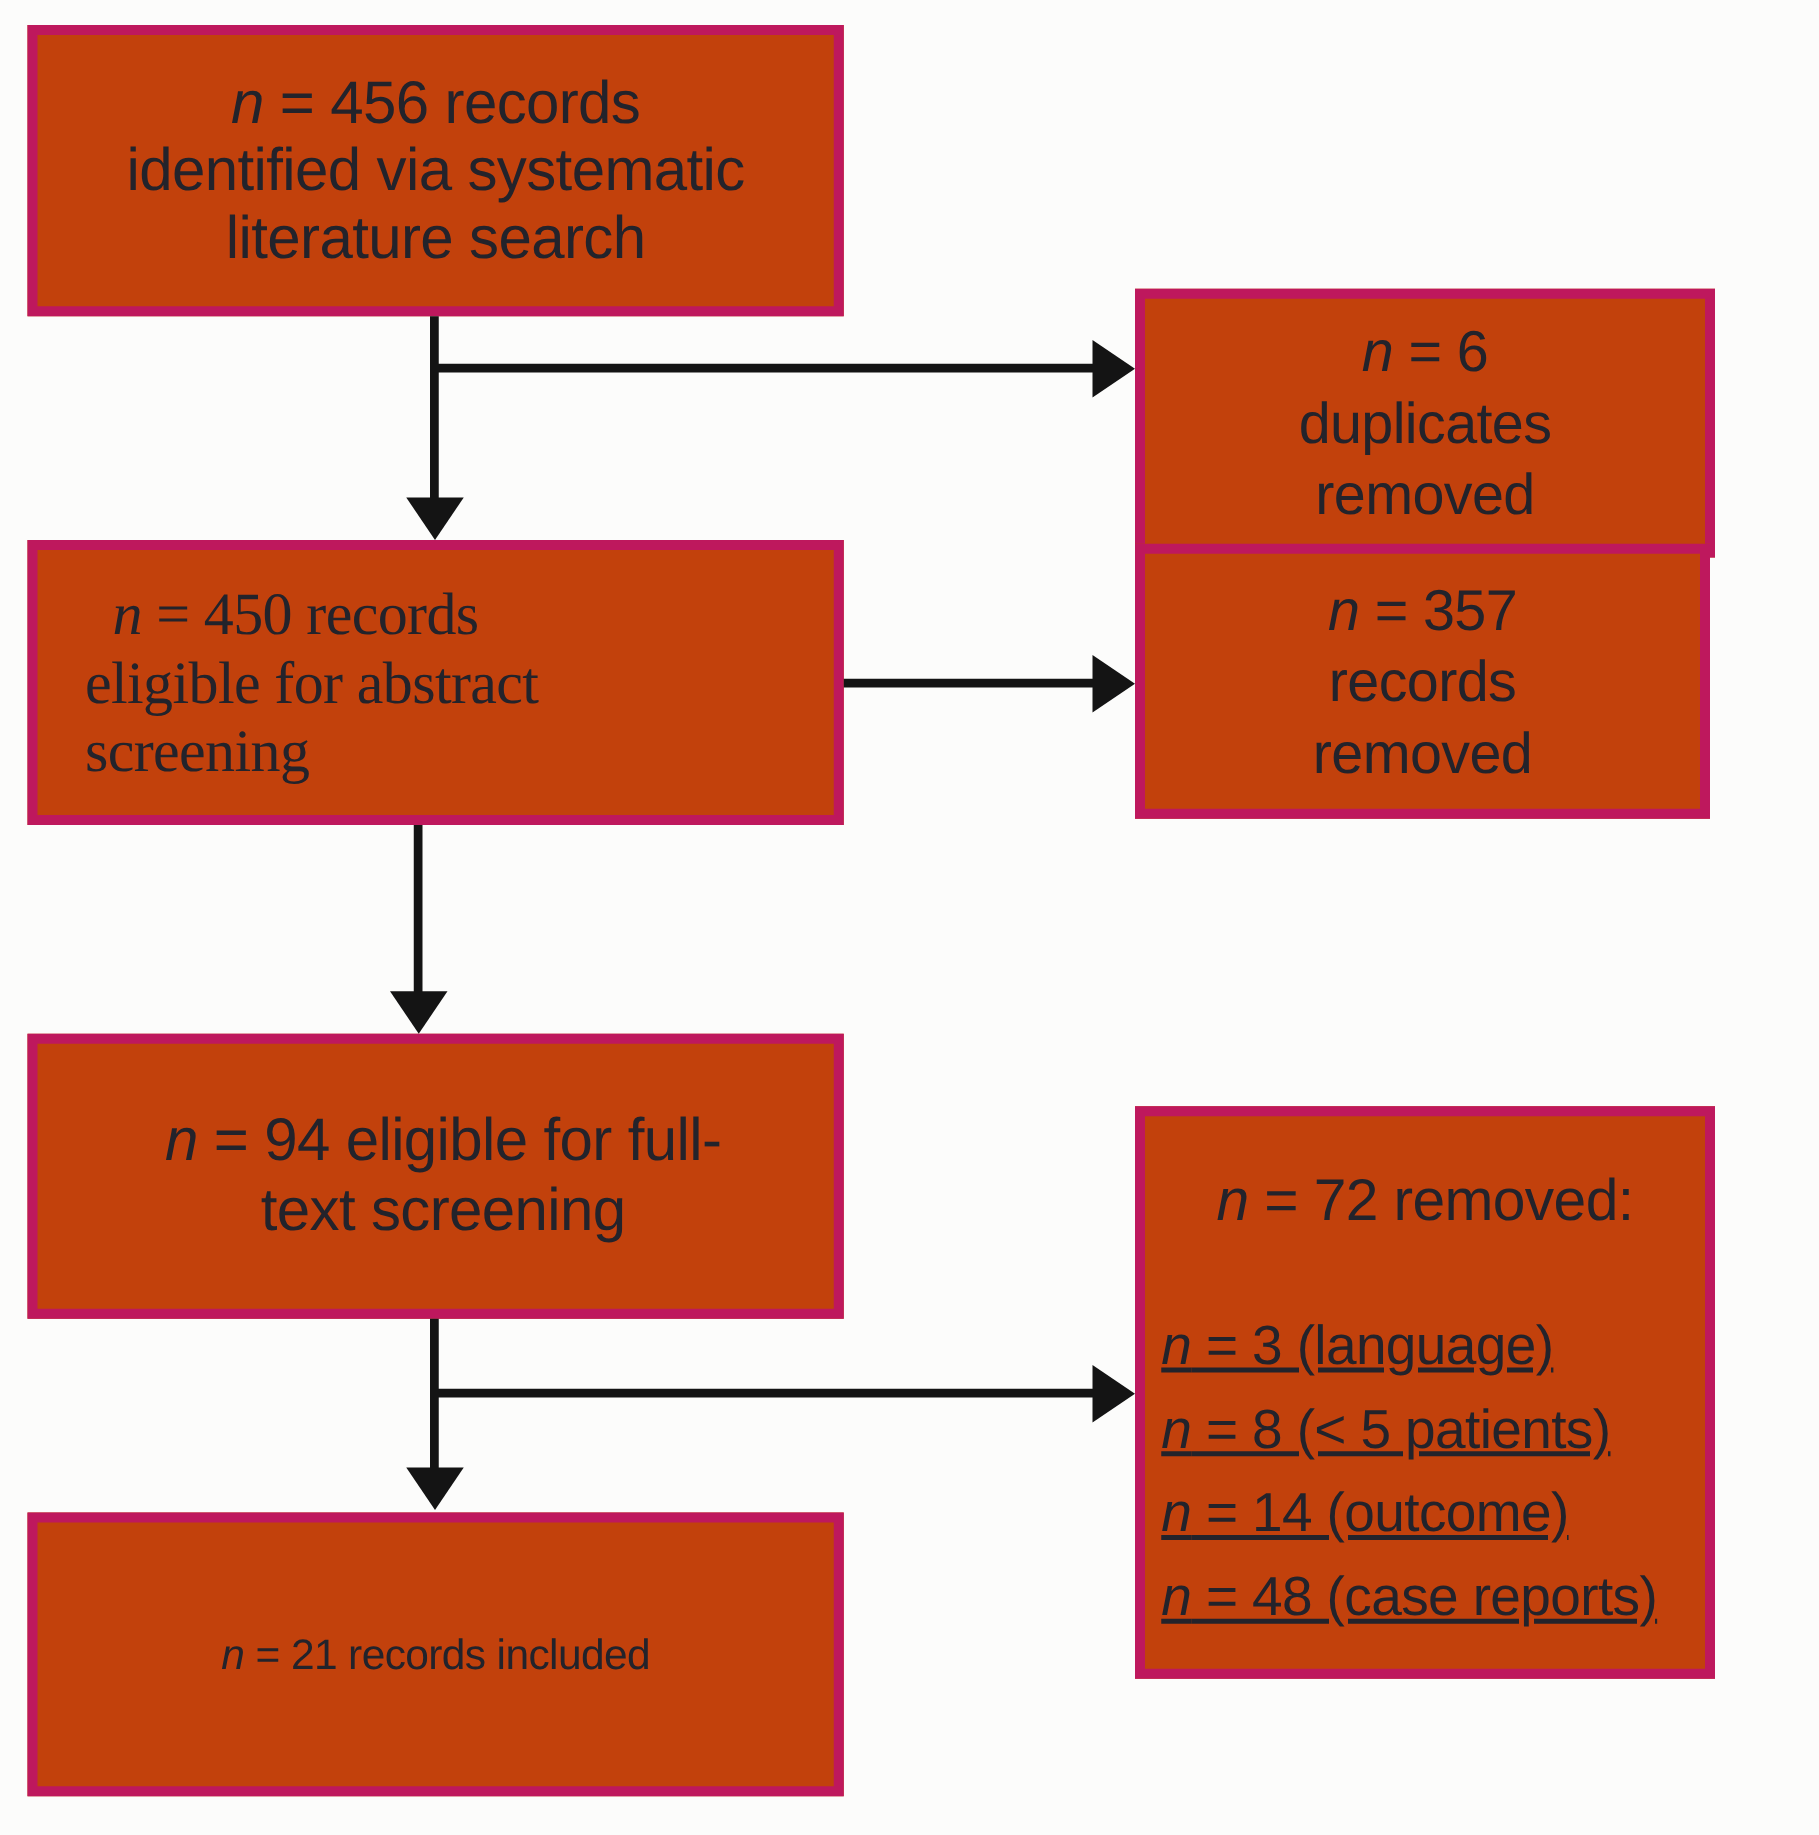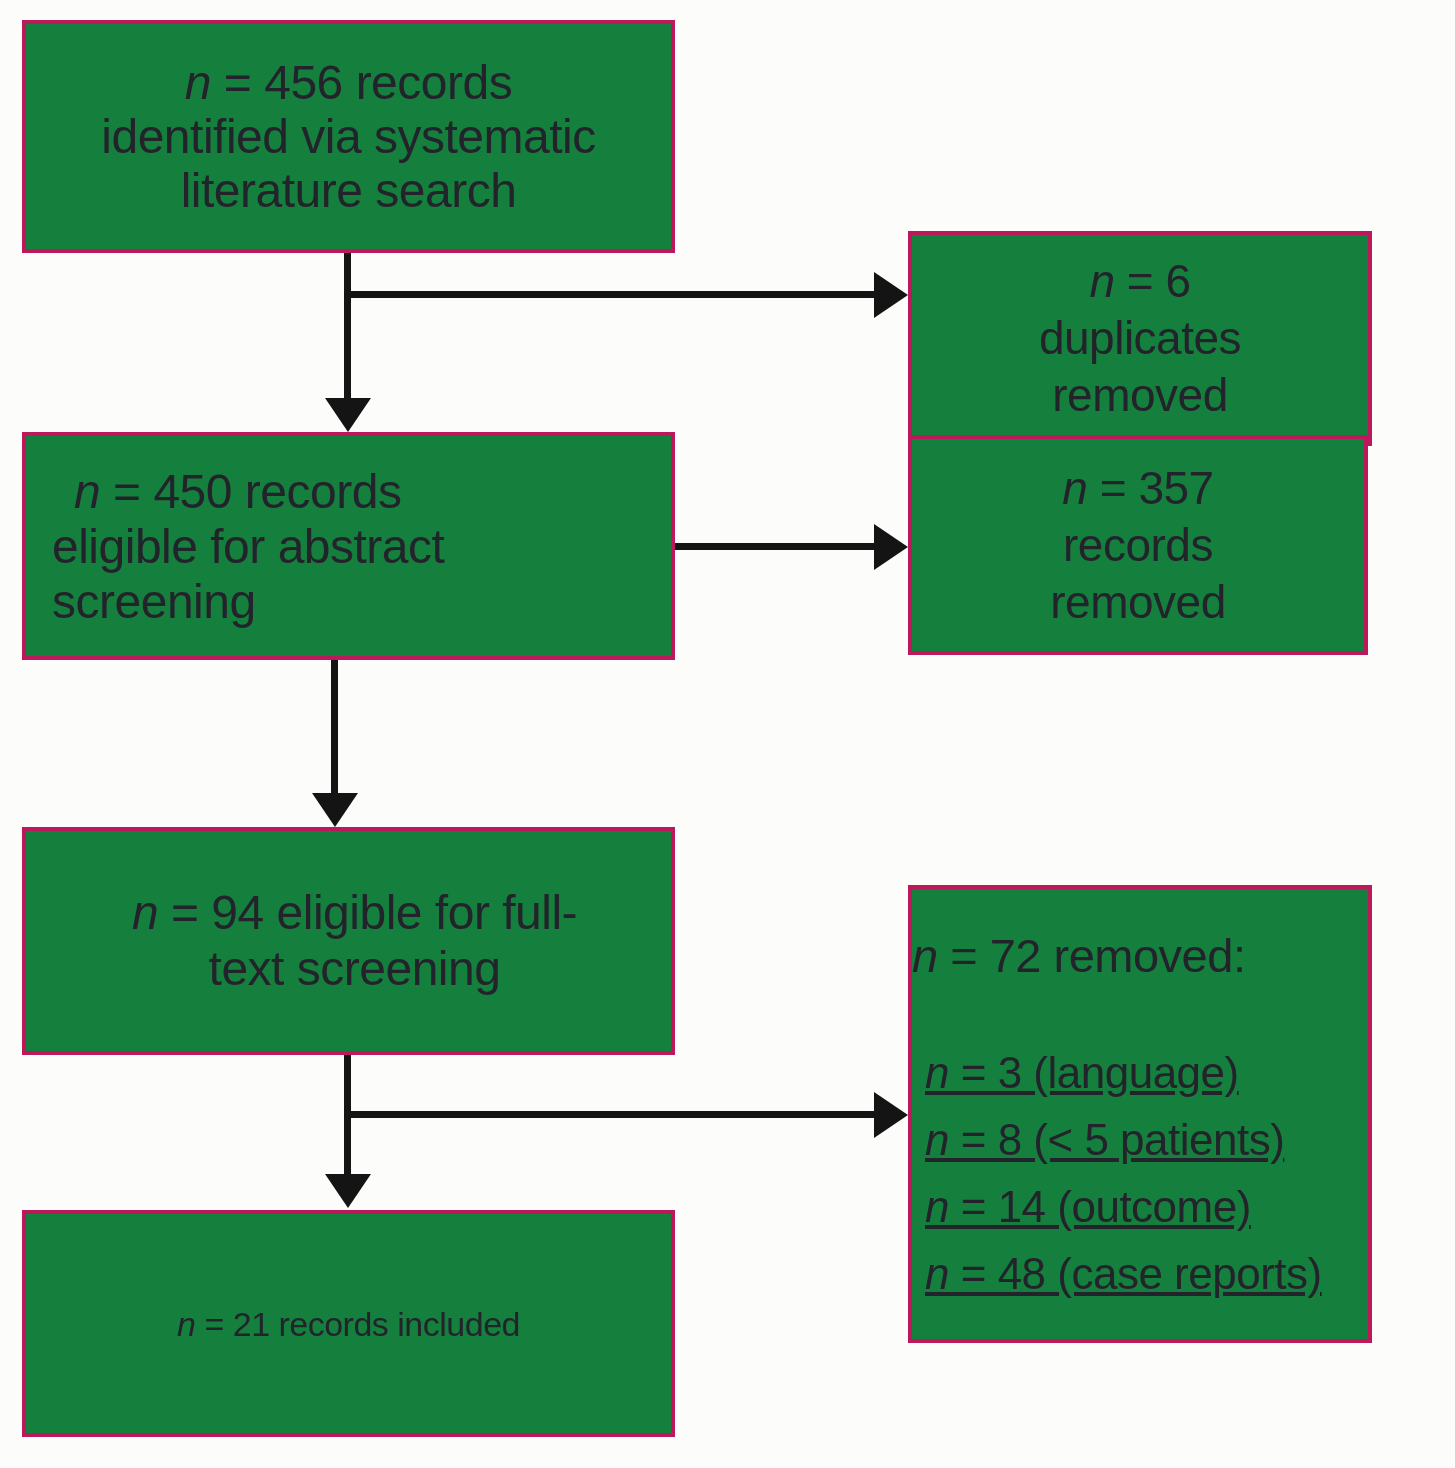--- a/index.html
+++ b/index.html
@@ -12,43 +12,43 @@
     width: 1455px;
     height: 1468px;
     background: #fcfcfb;
     font-family: "Liberation Sans", sans-serif;
     color: #23232b;
     overflow: hidden;
   }
   .fbox {
     position: absolute;
     box-sizing: border-box;
-    border: 4px solid #be185d;
-    background: #15803d;
+    border: 8px solid #be185d;
+    background: #c2410c;
     display: flex;
     flex-direction: column;
     justify-content: center;
     letter-spacing: -0.5px;
   }
   .fbox .line {
     display: block;
   }
   .centered { text-align: center; }
   
   .nline::first-letter { font-style: italic; }
 
   
   #box-identified      { left: 22px;  top: 20px;   width: 653px; height: 233px; font-size: 48px; line-height: 54px; }
   #box-duplicates      { left: 908px; top: 183px;  width: 464px; height: 215px; font-size: 46px; line-height: 57px; margin-top: 48px; }
-  #box-abstract        { left: 22px;  top: 432px;  width: 653px; height: 228px; font-size: 48px; line-height: 55px; padding-left: 26px; }
+  #box-abstract        { left: 22px;  top: 432px;  width: 653px; height: 228px; font-size: 48px; line-height: 55px; padding-left: 38px; font-family: Liberation Serif, serif; }
   #box-abstract .line:first-child { text-indent: 22px; }
   #box-removed-357     { left: 908px; top: 435px;  width: 460px; height: 220px; font-size: 46px; line-height: 57px; }
   #box-fulltext        { left: 22px;  top: 827px;  width: 653px; height: 228px; font-size: 48px; line-height: 56px; padding-left: 12px; }
   #box-removed-72      { left: 908px; top: 885px;  width: 464px; height: 458px; font-size: 44px; justify-content: flex-start; }
-  #box-removed-72 .reason-header { text-align: left; margin-top: 42px; line-height: 50px; font-size: 47px; }
+  #box-removed-72 .reason-header { text-align: center; margin-top: 42px; line-height: 50px; font-size: 47px; }
   #box-removed-72 .reason-list { margin-top: 58px; padding-left: 13px; text-decoration: underline; }
   #box-removed-72 .reason-list .line { line-height: 67px; }
   #box-included        { left: 22px;  top: 1210px; width: 653px; height: 227px; font-size: 34px; line-height: 56px; }
 
   
   .vline, .hline {
     position: absolute;
     background: #141414;
   }
   .vline { width: 7px; }

